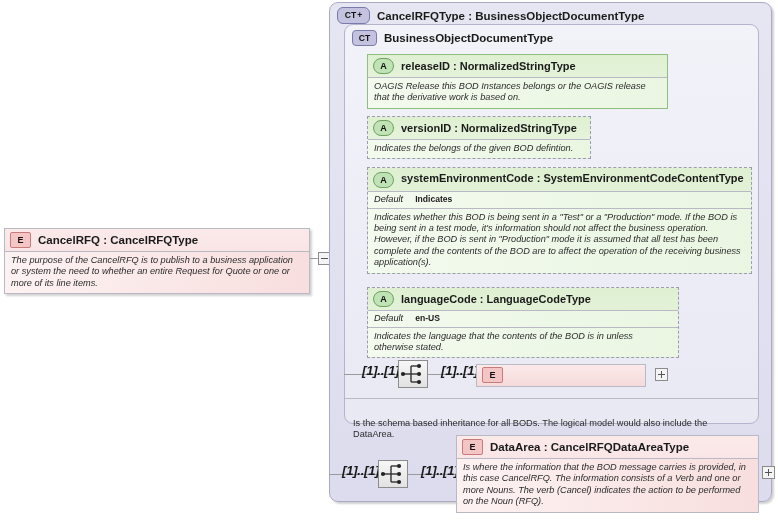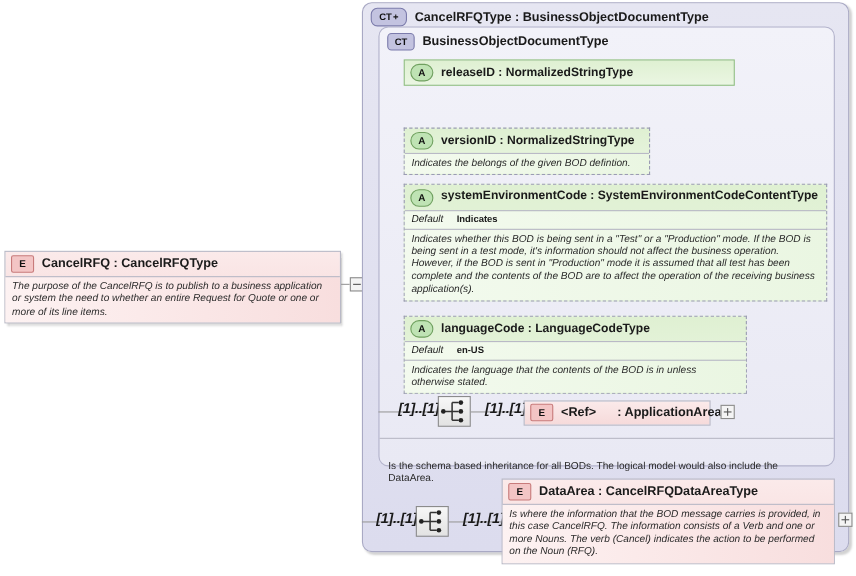--- a/index.html
+++ b/index.html
@@ -151,20 +151,21 @@
       <span class="title">BusinessObjectDocumentType</span>
     </div>
     <div class="ct-foot" style="top:373px;">Is the schema based inheritance for all BODs. The logical model would also include the DataArea.</div>
   </div>
 
   <div class="node n-attr" style="left:367px;top:54px;width:301px;">
     <div class="hdr">
       <span class="badge a">A</span>
       <span class="title">releaseID : NormalizedStringType</span>
     </div>
+    <div class="body">OAGIS Release this BOD Instances belongs or the OAGIS release that the derivative work is based on.</div>
   </div>
 
   <div class="node n-attr optional" style="left:367px;top:116px;width:224px;">
     <div class="hdr">
       <span class="badge a">A</span>
       <span class="title">versionID : NormalizedStringType</span>
     </div>
     <div class="body">Indicates the belongs of the given BOD defintion.</div>
   </div>
 
@@ -208,21 +209,20 @@
       <circle cx="20" cy="21" r="2.1" fill="#222"></circle>
     </svg>
   </div>
 
   <div class="line hline" style="left:428px;top:374px;width:48px;"></div>
   <div class="card" style="left:441px;top:363px;">[1]..[1]</div>
 
   <div class="node n-element" style="left:476px;top:364px;width:170px;">
     <div class="hdr" style="padding:2px 6px 3px 5px;">
       <span class="badge e">E</span>
-      <span class="title" style="white-space:pre;">&lt;Ref&gt;      : ApplicationArea</span>
     </div>
   </div>
   <div class="btn-box" style="left:655px;top:368px;">
     <span class="h"></span>
       <span class="v"></span>
   </div>
 
   <div class="line hline" style="left:329px;top:474px;width:49px;"></div>
   <div class="card" style="left:342px;top:463px;">[1]..[1]</div>
 

